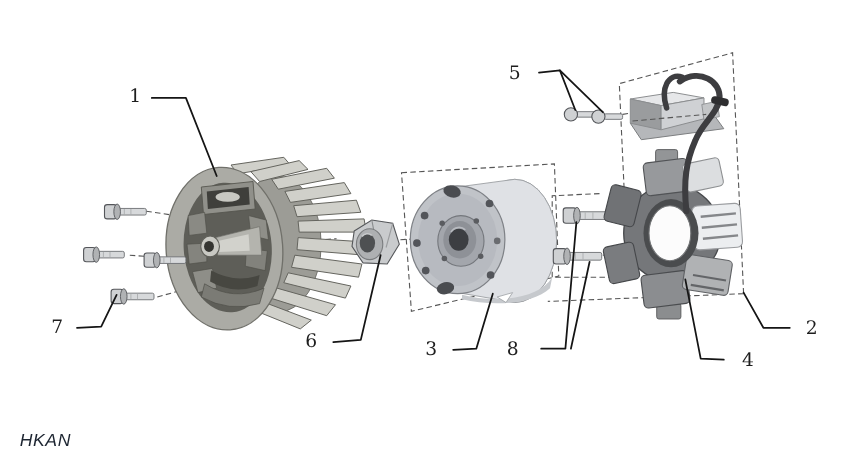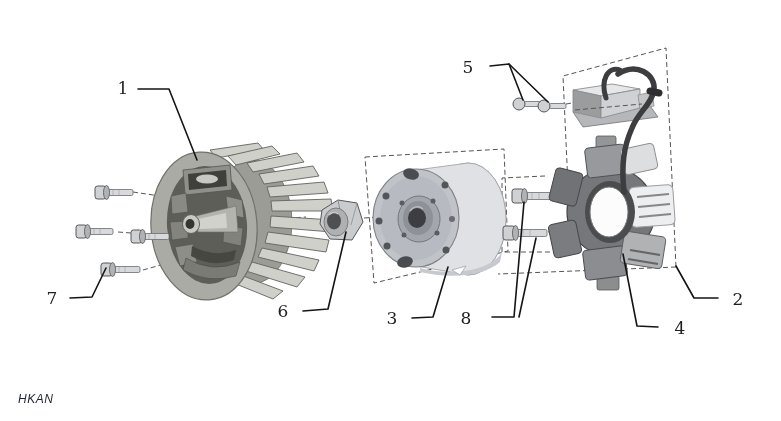--- a/index.html
+++ b/index.html
@@ -2,21 +2,21 @@
 <html><head>
 <meta charset="utf-8">
 <style>
   html,body{margin:0;padding:0;background:#ffffff;}
   .stage{position:relative;width:781px;height:421px;background:#ffffff;overflow:hidden;
          font-family:"Liberation Sans",sans-serif;}
   .stage svg{position:absolute;left:0;top:0;}
   .callout{position:absolute;transform:translate(-50%,-50%);
            font-family:"DejaVu Serif",serif;font-size:17px;color:#1e1e1e;line-height:1;}
   .brand{position:absolute;font-family:"Liberation Sans",sans-serif;font-style:italic;
-         font-size:12px;letter-spacing:.5px;color:#1d2531;}
+         font-size:16px;letter-spacing:.5px;color:#1d2531;}
   
   .shaft{fill:#d7d9db;stroke:#6a6c6f;stroke-width:.8;}
   .bolthead{fill:#cfd1d3;stroke:#54565a;stroke-width:1;}
   .flange{fill:#b0b2b4;stroke:#54565a;stroke-width:.8;}
   .thread{stroke:#a4a6a8;stroke-width:.7;}
   .dash{fill:none;stroke:#565656;stroke-width:1;stroke-dasharray:5 3;}
   .leader{fill:none;stroke:#151515;stroke-width:1.6;stroke-linejoin:round;stroke-linecap:round;}
   .fin{fill:#d0d0ca;stroke:#63635d;stroke-width:.9;}
 </style>
 </head>

